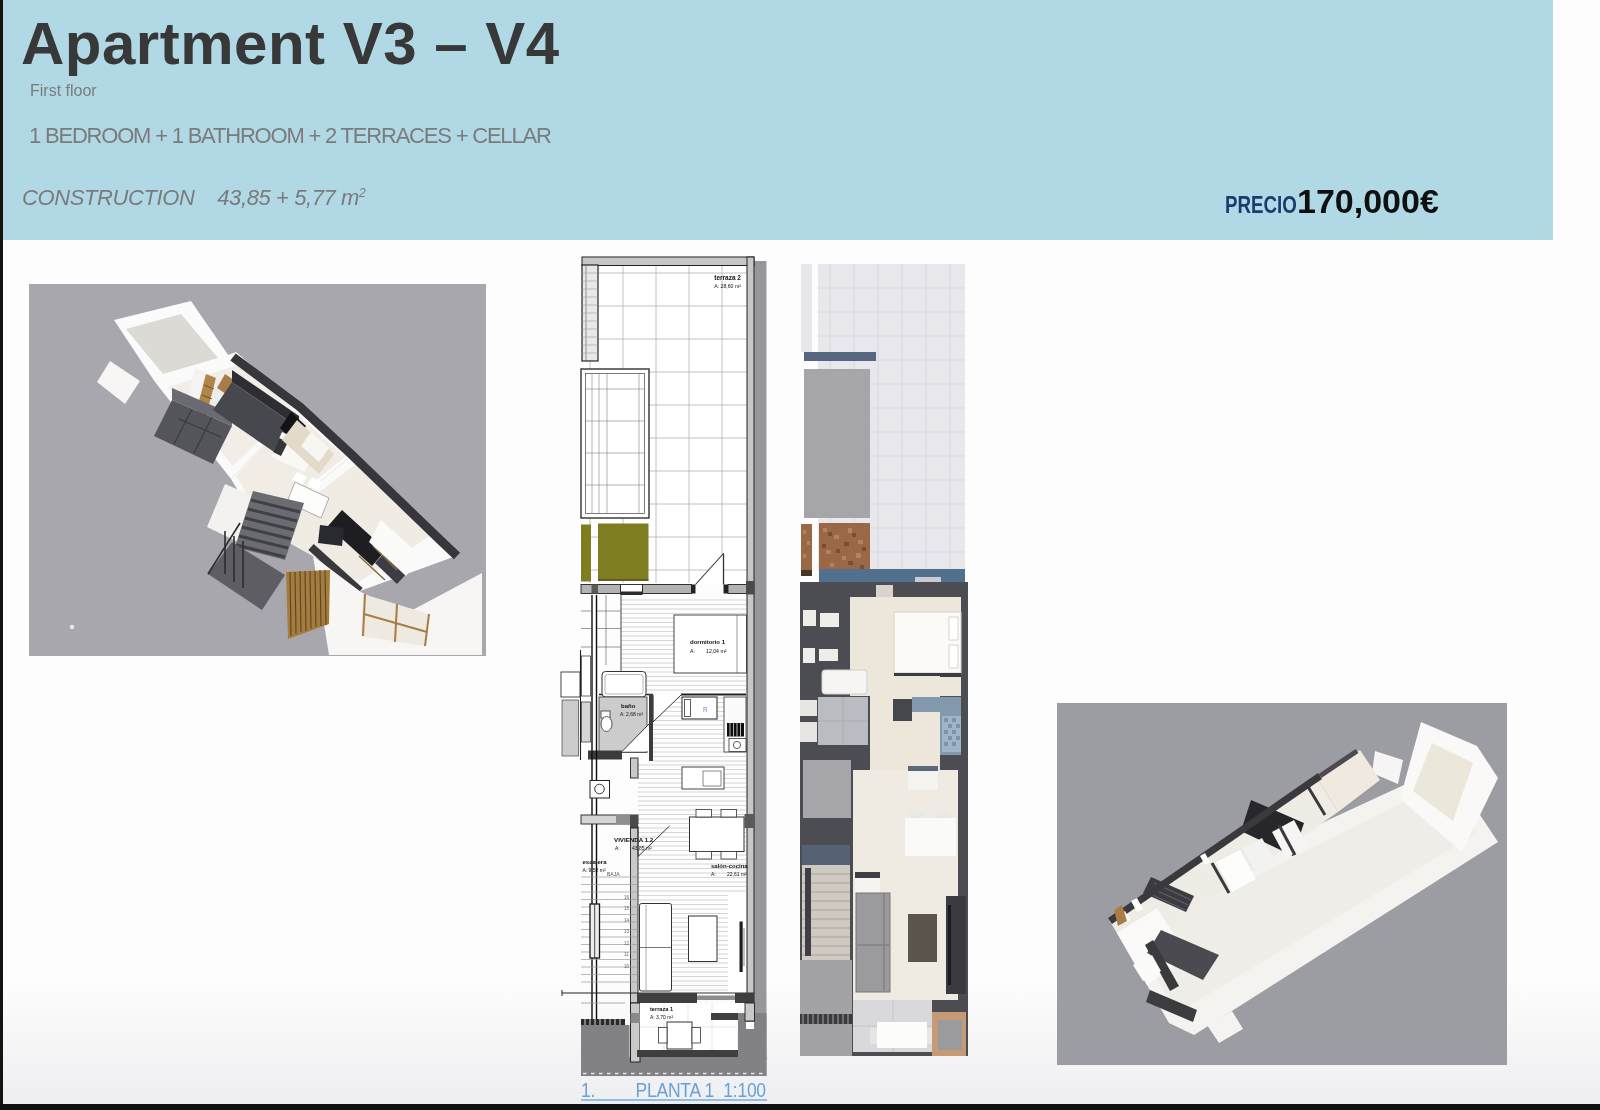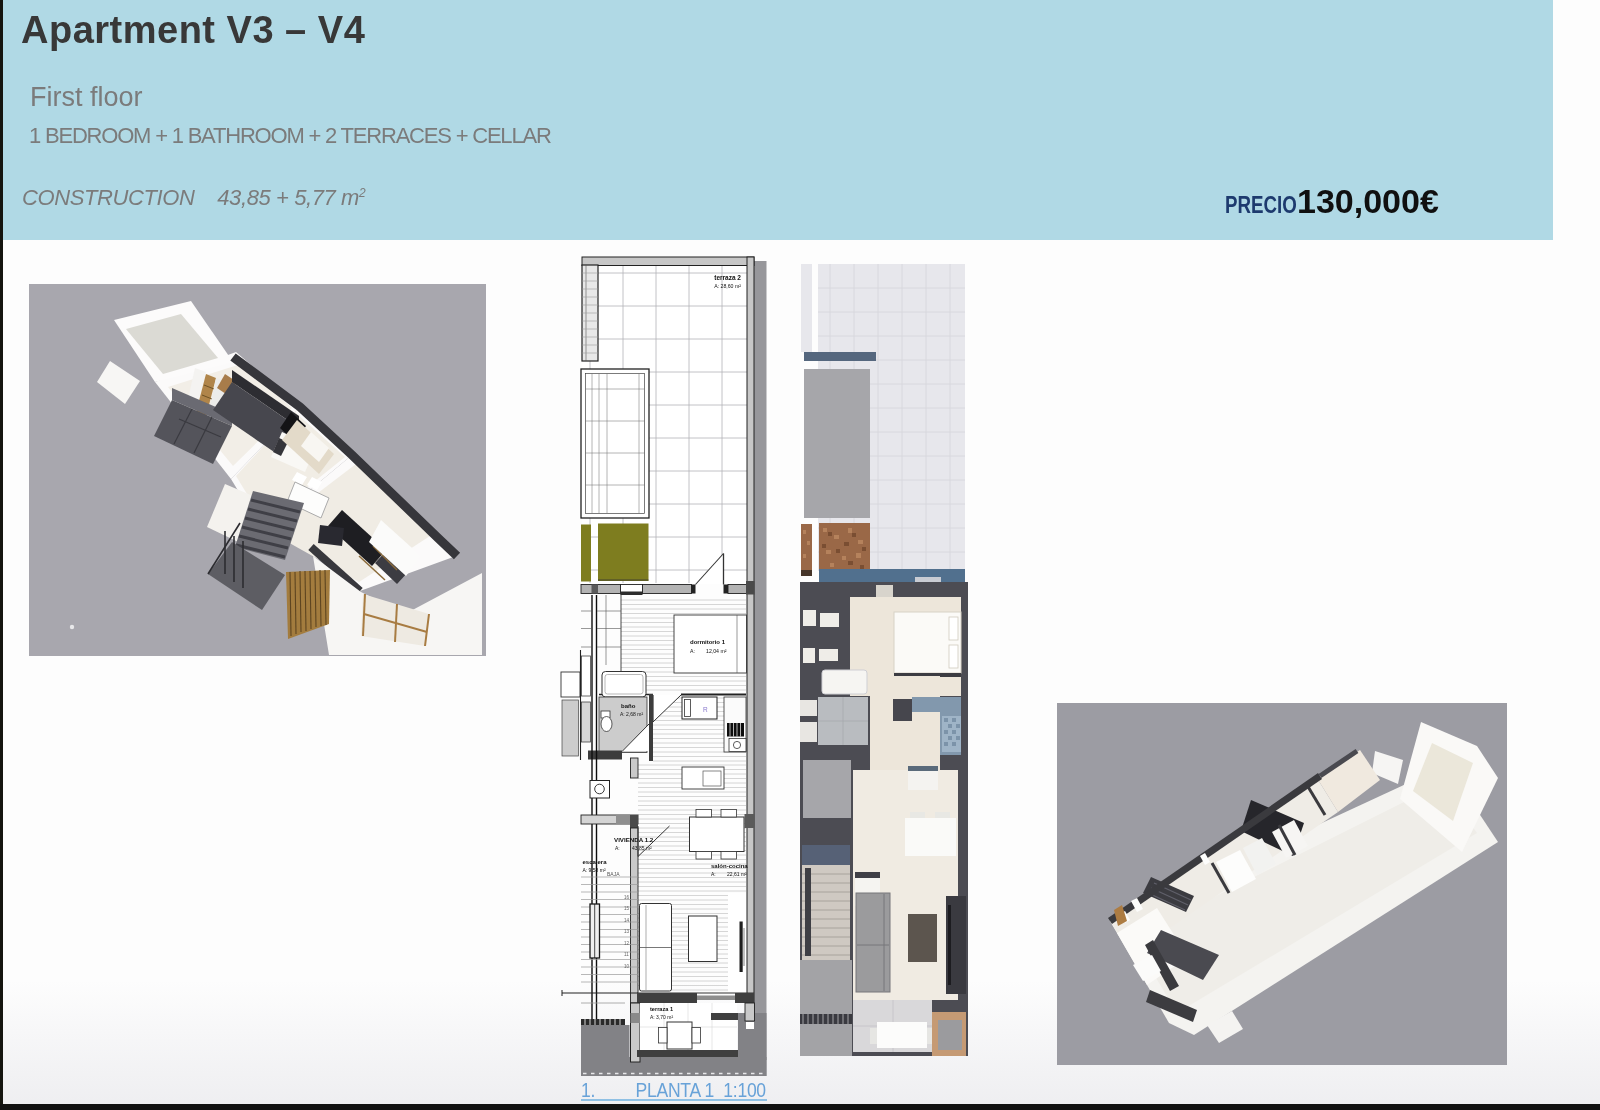--- a/index.html
+++ b/index.html
@@ -7,31 +7,31 @@
        font-family:"Liberation Sans", sans-serif;overflow:hidden;}
   .abs{position:absolute;}
 </style>
 </head>
 <body>
 
 <div class="abs" style="left:0;top:0;width:3px;height:1110px;background:#15150f;"></div>
 
 <div class="abs" style="left:3px;top:0;width:1550px;height:240px;background:#b0d9e5;"></div>
 
-<div class="abs" style="left:21px;top:9px;font-size:38px;font-weight:bold;color:#383838;letter-spacing:0.5px;">Apartment V3 – V4</div>
-
-<div class="abs" style="left:30px;top:82px;font-size:27px;color:#7b7b7b;">First floor</div>
+<div class="abs" style="left:21px;top:9px;font-size:60px;font-weight:bold;color:#383838;letter-spacing:0.5px;">Apartment V3 – V4</div>
+
+<div class="abs" style="left:30px;top:82px;font-size:16px;color:#7b7b7b;">First floor</div>
 
 <div class="abs" style="left:29px;top:123px;font-size:22px;letter-spacing:-1.2px;color:#7b7b7b;">1 BEDROOM + 1 BATHROOM + 2 TERRACES + CELLAR</div>
 
 <div class="abs" style="left:22px;top:185px;font-size:22px;letter-spacing:-0.4px;color:#7b7b7b;font-style:italic;">CONSTRUCTION&nbsp;&nbsp;&nbsp;&nbsp;43,85 + 5,77 m<span style="font-size:12px;vertical-align:8px;">2</span></div>
 
 <div class="abs" style="left:1225px;top:191px;font-size:24px;font-weight:bold;color:#1d3a6e;transform:scaleX(0.78);transform-origin:0 0;">PRECIO</div>
 
-<div class="abs" style="left:1297px;top:182px;font-size:34px;font-weight:bold;color:#101010;">130,000€</div>
+<div class="abs" style="left:1297px;top:182px;font-size:34px;font-weight:bold;color:#101010;">170,000€</div>
 
 <div class="abs" style="left:3px;top:980px;width:1597px;height:124px;background:linear-gradient(to bottom, rgba(240,240,242,0), rgba(236,236,239,0.85));"></div>
 
 <svg id="img1" class="abs" style="left:29px;top:284px;" width="457" height="372" viewBox="0 0 457 372">
 
 <rect x="0" y="0" width="457" height="372" fill="#a8a7ae"></rect>
 
 <circle cx="43" cy="343" r="2.2" fill="#e8e8ea"></circle>
 
 <polygon points="207,68 271,123 202,195 126,98" fill="#fbfafa"></polygon>

